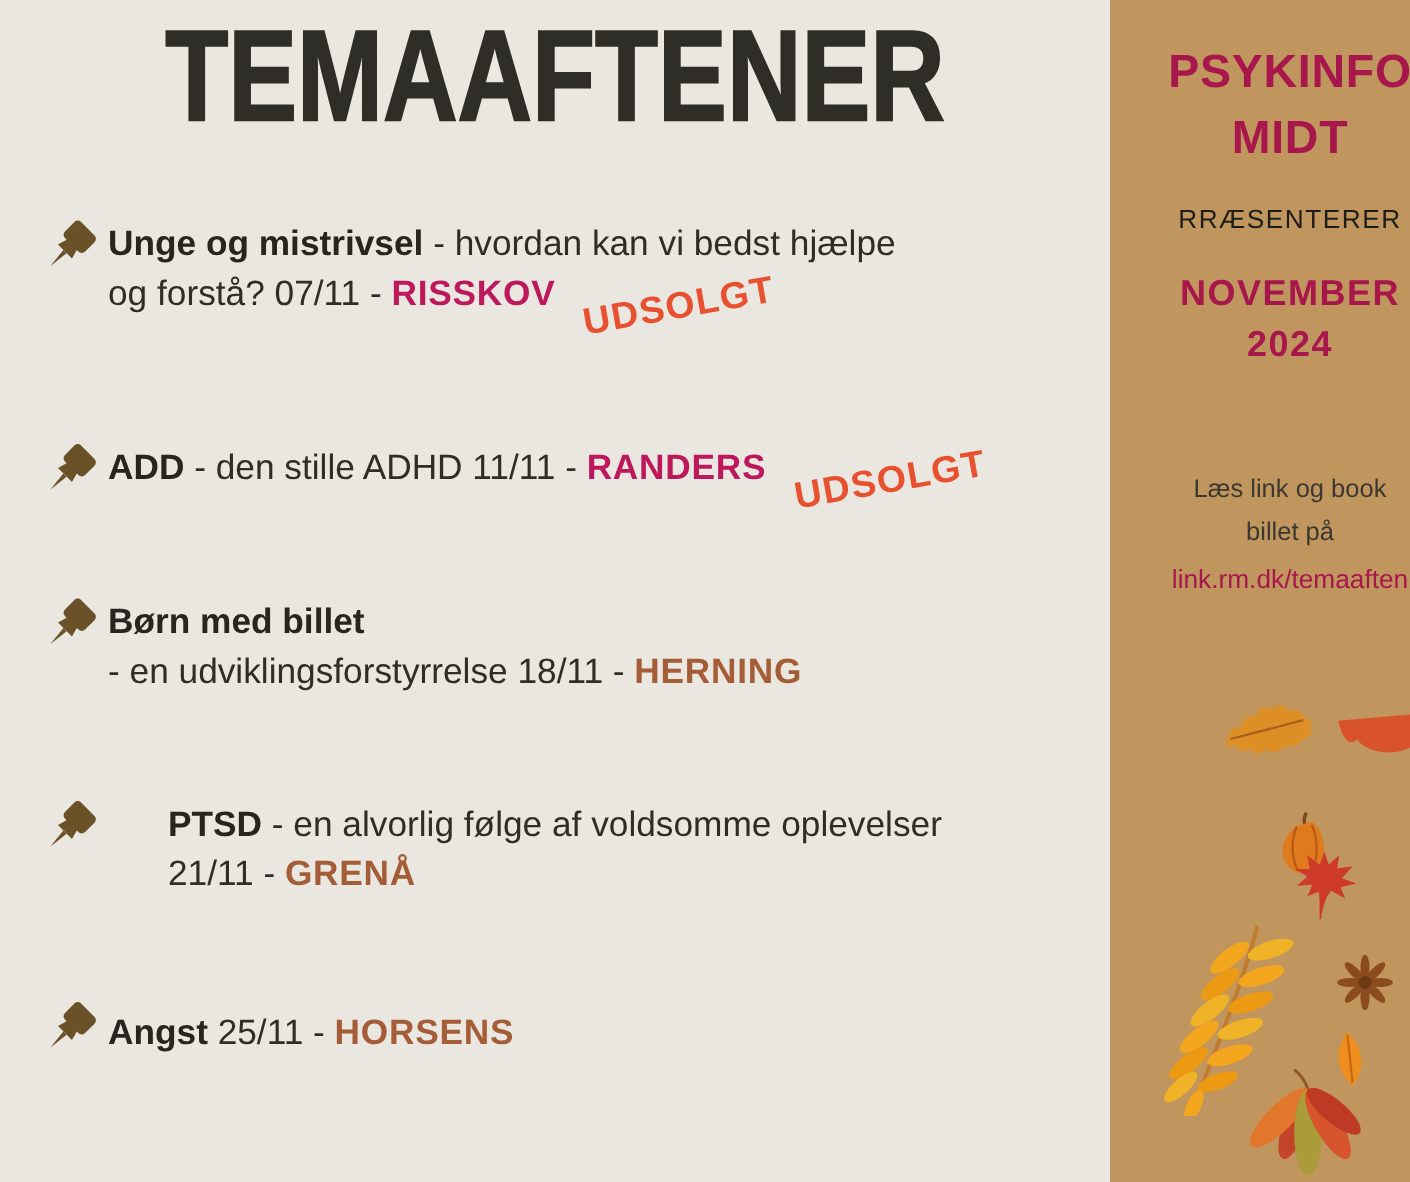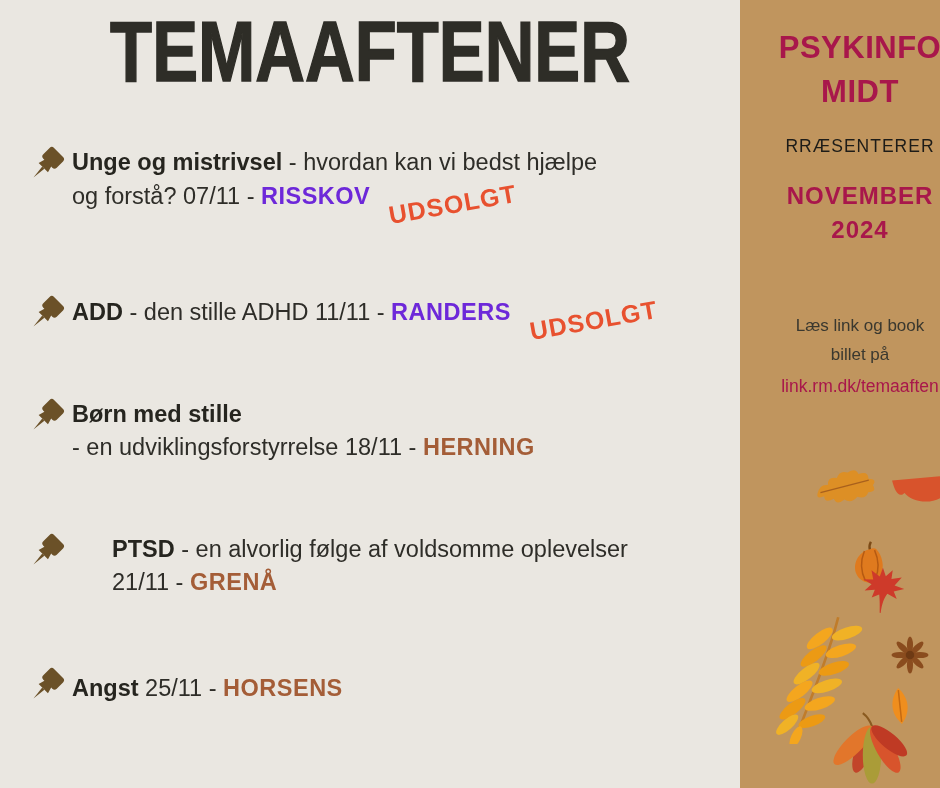--- a/index.html
+++ b/index.html
@@ -17,21 +17,21 @@
   .event{position:absolute;left:28px;width:690px;display:flex;align-items:flex-start;}
   .event-1{top:146px;}
   .event-2{top:295px;}
   .event-3{top:398px;}
   .event-4{top:533px;gap:40px;}
   .event-5{top:667px;align-items:center;}
   .pin{flex:0 0 44px;margin-top:0px;}
   .event-text{font-size:23.5px;line-height:33px;color:#2e2d28;font-weight:500;}
   .event-text b{font-weight:bold;color:#26251f;}
   .loc{font-weight:bold;letter-spacing:.5px;}
-  .loc-dark{color:#6d28d9;margin-top:18px;}
+  .loc-dark{color:#be185d;margin-top:18px;}
   .loc-light{color:#a45d37;}
   .badge{
     display:inline-block;position:relative;top:9px;margin-left:18px;
     transform:rotate(-10deg);color:#e8512f;font-weight:bold;
     font-size:25px;letter-spacing:1px;white-space:nowrap;
   }
 
   
   .sidebar{position:absolute;left:740px;top:0;width:200px;height:788px;background:#c0955e;overflow:hidden;text-align:center;padding-left:20px;}
   .brand{margin-top:26px;font-size:31px;font-weight:bold;color:#a8174b;line-height:1.42;letter-spacing:.5px;}
@@ -82,21 +82,21 @@
     <div class="event event-3">
       <span class="pin">
         <svg width="36" height="38" viewBox="0 0 24 30" style="transform:rotate(45deg);">
           <g fill="#6b5128">
             <path d="M7 1h10a2.5 2.5 0 0 1 2.5 2.5v7A2.5 2.5 0 0 1 17 13h-1.2l1.4 5H6.8l1.4-5H7a2.5 2.5 0 0 1-2.5-2.5v-7A2.5 2.5 0 0 1 7 1z"></path>
             <path d="M10.8 18h2.4l-1.2 11z"></path>
           </g>
         </svg>
       </span>
       <div class="event-text">
-        <div><b>Børn med stille</b></div>
+        <div><b>Børn med billet</b></div>
         <div><span>- en udviklingsforstyrrelse 18/11 - </span><span class="loc loc-light">HERNING</span></div>
       </div>
     </div>
 
     <div class="event event-4">
       <span class="pin">
         <svg width="36" height="38" viewBox="0 0 24 30" style="transform:rotate(45deg);">
           <g fill="#6b5128">
             <path d="M7 1h10a2.5 2.5 0 0 1 2.5 2.5v7A2.5 2.5 0 0 1 17 13h-1.2l1.4 5H6.8l1.4-5H7a2.5 2.5 0 0 1-2.5-2.5v-7A2.5 2.5 0 0 1 7 1z"></path>
             <path d="M10.8 18h2.4l-1.2 11z"></path>

